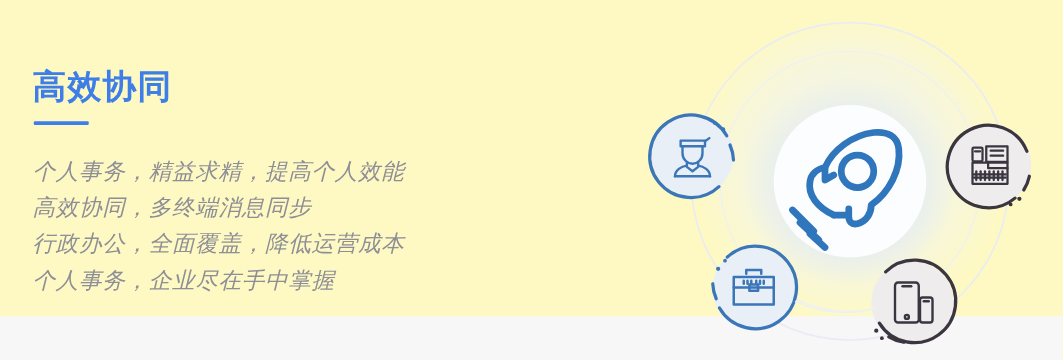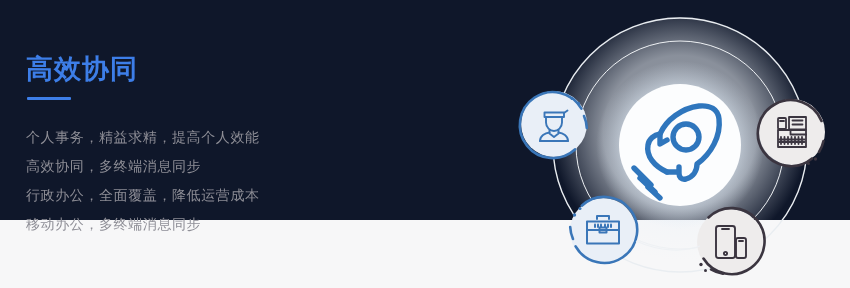--- a/index.html
+++ b/index.html
@@ -9,22 +9,22 @@
   body {
     width: 850px;
     height: 288px;
     background: #f7f7f8;
     font-family: "Liberation Sans", "DejaVu Sans", sans-serif;
     overflow: hidden;
   }
   .stage {
     position: relative;
     width: 850px;
-    height: 220px;
-    background: #0f172a;
+    height: 253px;
+    background: #fef9c3;
   }
 
   
   .copy {
     position: absolute;
     left: 26px;
     top: 52px;
     width: 420px;
   }
   .headline {
@@ -43,25 +43,26 @@
     margin-top: 11px;
     margin-left: 1px;
     border-radius: 1px;
   }
   .bullets {
     margin-top: 23px;
     list-style: none;
     padding: 0;
   }
   .bullets li {
-    font-size: 14px;
+    font-size: 18px;
     line-height: 29px;
     color: #8e8e96;
     letter-spacing: 0.6px;
     white-space: nowrap;
+    font-style: italic;
   }
 
   
   .graphic {
     position: absolute;
     left: 490px;
     top: 0;
     width: 360px;
     height: 288px;
   }
@@ -74,21 +75,21 @@
 
 <div class="stage">
 
   <div class="copy">
     <h1 class="headline">高效协同</h1>
     <div class="rule"></div>
     <ul class="bullets">
       <li>个人事务，精益求精，提高个人效能</li>
       <li>高效协同，多终端消息同步</li>
       <li>行政办公，全面覆盖，降低运营成本</li>
-      <li>移动办公，多终端消息同步</li>
+      <li>个人事务，企业尽在手中掌握</li>
     </ul>
   </div>
 
   <div class="graphic">
     <svg width="360" height="288" viewBox="0 0 360 288" xmlns="http://www.w3.org/2000/svg">
       <defs>
         <radialGradient id="glow" cx="50%" cy="50%" r="50%">
           <stop offset="55%" stop-color="#dfeaf5" stop-opacity="0.85"></stop>
           <stop offset="100%" stop-color="#dfeaf5" stop-opacity="0"></stop>
         </radialGradient>

